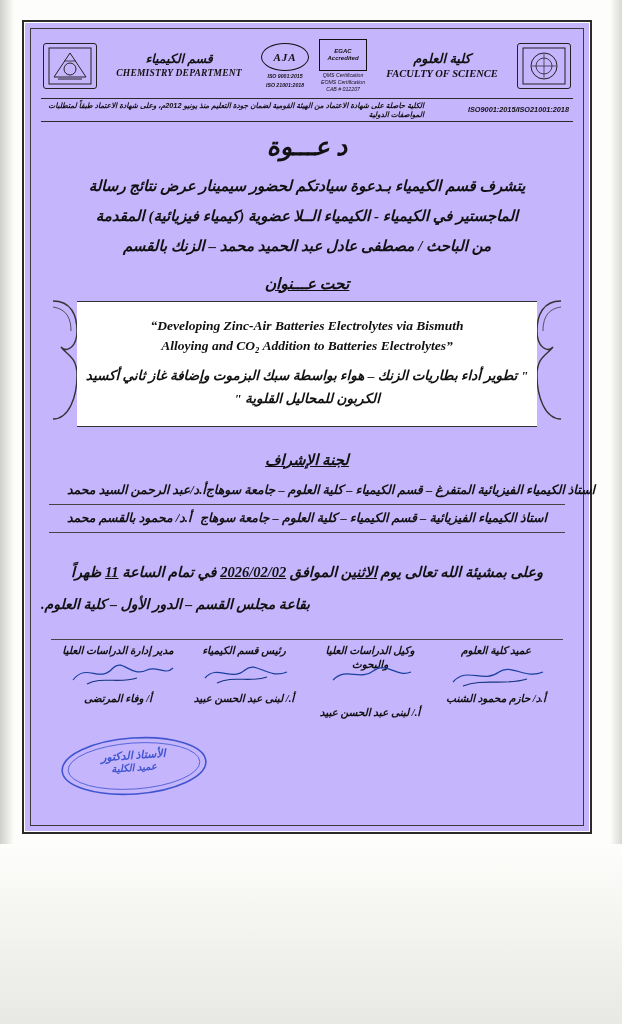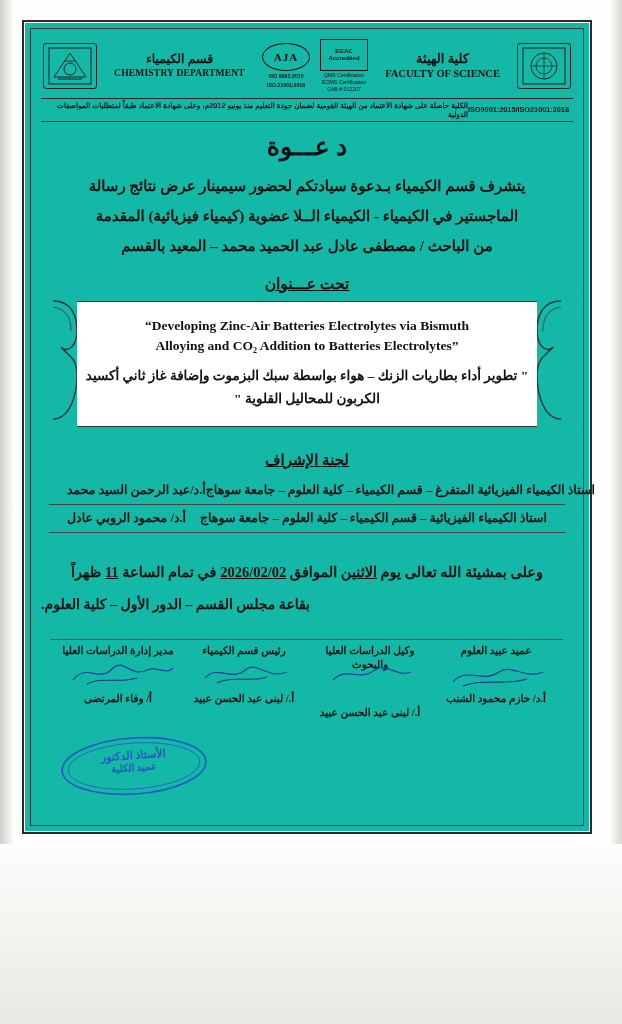--- a/index.html
+++ b/index.html
@@ -18,23 +18,24 @@
   }
   
   .scan-edge-left{position:absolute;left:0;top:0;width:14px;height:1024px;background:linear-gradient(90deg,#cfcfcb,#fdfdfb);}
   .scan-edge-right{position:absolute;right:0;top:0;width:12px;height:1024px;background:linear-gradient(270deg,#d8d8d4,#fdfdfb);}
   .scan-edge-bottom{position:absolute;left:0;bottom:0;width:622px;height:180px;background:linear-gradient(0deg,#e8e8e4,#fdfdfb);}
 
   .sheet{
     position:absolute;
     left:22px;top:20px;
     width:566px;height:810px;
-    background:#14b8a6;
+    background:#c4b5fd;
     border:2px solid #2b2b2b;
     box-shadow:0 0 0 1px #fff inset;
+    font-style:italic;
   }
   .inner{
     position:absolute;
     left:6px;top:6px;right:6px;bottom:6px;
     border:1px solid #3a3a3a;
   }
   .content{
     position:absolute;left:0;top:0;right:0;bottom:0;
     padding:6px 10px;
     box-sizing:border-box;
@@ -79,20 +80,21 @@
     width:46px;height:30px;border:1.2px solid #111;
     display:flex;flex-direction:column;align-items:center;justify-content:center;
     font-size:6px;font-weight:bold;line-height:1.1;
   }
 
   .hline{border-top:1px solid #2a2a2a;margin:3px 0 0 0;}
   .iso-bar{
     display:flex;flex-direction:row-reverse;align-items:center;justify-content:space-between;
     font-size:7.3px;font-weight:bold;padding:2px 4px 2px 4px;
     font-family:"Liberation Sans",sans-serif;
+    gap:44px;
   }
   .iso-bar .left{direction:ltr;font-size:7.3px;}
   .hline2{border-top:1px solid #2a2a2a;margin:0 0 6px 0;}
 
   
   .invite-title{
     text-align:center;font-size:25px;font-weight:bold;letter-spacing:5px;
     margin:10px 0 10px 0;
   }
   .para{
@@ -215,21 +217,21 @@
             </div>
 
             <div class="cert">
               <div class="aja-oval">AJA</div>
               <div class="iso">ISO 9001:2015</div>
               <div class="iso">ISO 21001:2018</div>
             </div>
           </div>
 
           <div class="fac-title">
-            <div class="ar">كلية الهيئة</div>
+            <div class="ar">كلية العلوم</div>
             <div class="en">FACULTY OF SCIENCE</div>
           </div>
 
           <div class="logo-box">
             <svg class="logo-svg" width="44" height="38" viewBox="0 0 44 38">
               <rect x="1" y="1" width="42" height="36" fill="none" stroke="#222" stroke-width="1"></rect>
               <circle cx="22" cy="19" r="13" fill="none" stroke="#222" stroke-width="1"></circle>
               <circle cx="22" cy="19" r="8" fill="none" stroke="#222" stroke-width="0.8"></circle>
               <path d="M22 7 V31 M10 19 H34" stroke="#222" stroke-width="0.7"></path>
             </svg>
@@ -241,21 +243,21 @@
           <span>الكلية حاصلة على شهادة الاعتماد من الهيئة القومية لضمان جودة التعليم منذ يونيو 2012م، وعلى شهادة الاعتماد طبقاً لمتطلبات المواصفات الدولية</span>
           <span class="left">ISO9001:2015/ISO21001:2018</span>
         </div>
         <div class="hline2"></div>
 
         <div class="invite-title">د عـــوة</div>
 
         <div class="para">
           <div>يتشرف قسم الكيمياء بـدعوة سيادتكم لحضور سيمينار عرض نتائج رسالة</div>
           <div>الماجستير في الكيمياء - الكيمياء الــلا عضوية (كيمياء فيزيائية) المقدمة</div>
-          <div>من الباحث / مصطفى عادل عبد الحميد محمد – المعيد بالقسم</div>
+          <div>من الباحث / مصطفى عادل عبد الحميد محمد – الزنك بالقسم</div>
         </div>
 
         <div class="under-title">تحت عـــنوان</div>
 
         <div class="scroll-wrap">
           <svg class="curl right" viewBox="0 0 30 130">
             <path d="M28 4 C10 4, 4 18, 4 34 C4 50, 14 56, 20 50 C14 58, 4 60, 4 78 C4 100, 12 122, 28 122" fill="none" stroke="#333" stroke-width="1.4"></path>
             <path d="M28 10 C14 12, 10 22, 10 34" fill="none" stroke="#333" stroke-width="0.8"></path>
           </svg>
           <svg class="curl left" viewBox="0 0 30 130">
@@ -275,21 +277,21 @@
           </div>
         </div>
 
         <div class="sup-title">لجنة الإشراف</div>
 
         <div class="sup-row">
           <span class="name">أ.د/عبد الرحمن السيد محمد</span>
           <span class="role">استاذ الكيمياء الفيزيائية المتفرغ – قسم الكيمياء – كلية العلوم – جامعة سوهاج</span>
         </div>
         <div class="sup-row">
-          <span class="name">أ.د/ محمود الروبي عادل</span>
+          <span class="name">أ.د/ محمود بالقسم محمد</span>
           <span class="role">استاذ الكيمياء الفيزيائية – قسم الكيمياء – كلية العلوم – جامعة سوهاج</span>
         </div>
 
         <div class="when">
           <span>وعلى بمشيئة الله تعالى يوم</span>
           <span class="u">الاثنين</span>
           <span>الموافق</span>
           <span class="u">2026/02/02</span>
           <span>في تمام الساعة</span>
           <span class="u">11</span>
@@ -321,21 +323,21 @@
 
           <div class="sig">
             <div class="role">وكيل الدراسات العليا والبحوث</div>
             <svg class="scribble" viewBox="0 0 120 30" preserveAspectRatio="xMidYMid meet">
               <path class="ink" d="M20 22 C34 8, 46 24, 62 12 C74 4, 84 20, 98 14"></path>
             </svg>
             <div class="name">أ./ لبنى عبد الحسن عبيد</div>
           </div>
 
           <div class="sig">
-            <div class="role">عميد عبيد العلوم</div>
+            <div class="role">عميد كلية العلوم</div>
             <svg class="scribble" viewBox="0 0 120 30" preserveAspectRatio="xMidYMid meet">
               <path class="ink" d="M14 24 C28 8, 44 26, 60 14 C72 5, 86 22, 104 14"></path>
               <path class="ink2" d="M24 28 C44 20, 66 28, 88 21"></path>
             </svg>
             <div class="name">أ.د/ حازم محمود الشنب</div>
           </div>
         </div>
 
         <div class="stamp">
           <svg class="stamp-oval" viewBox="0 0 150 62">

